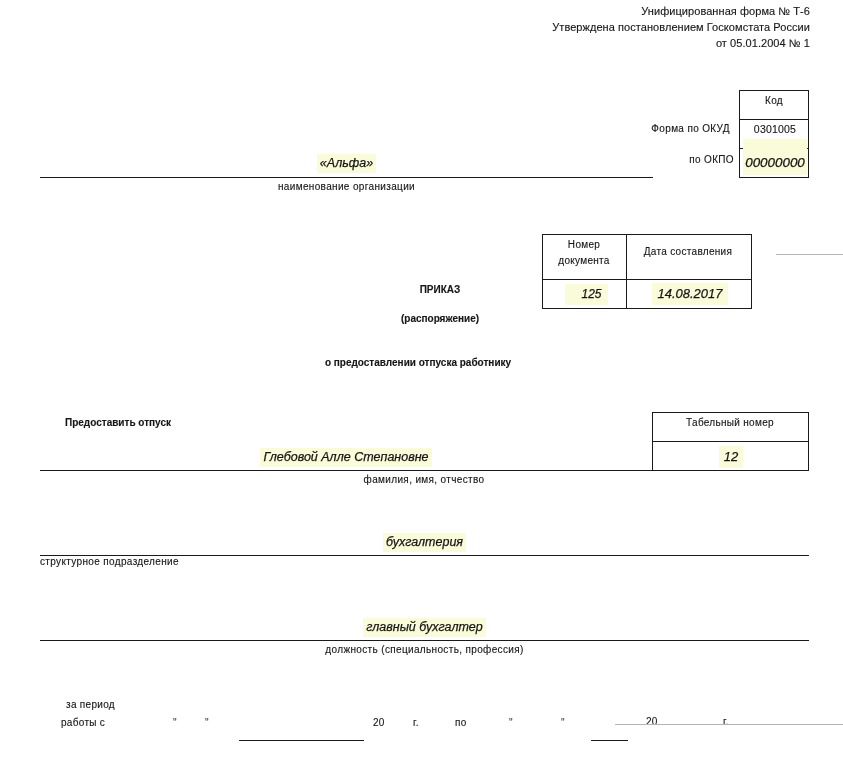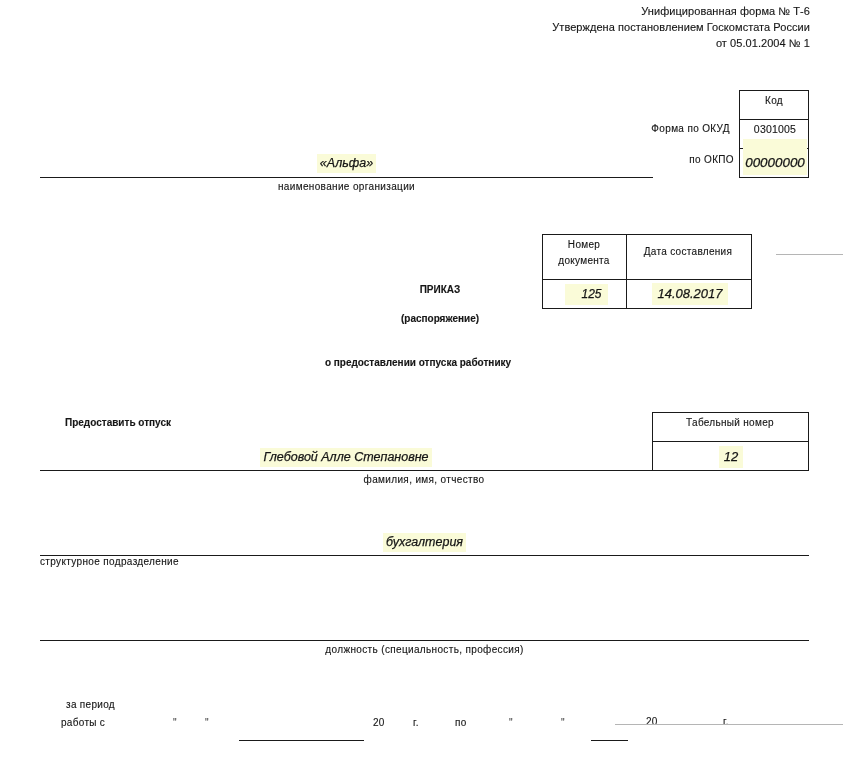--- a/index.html
+++ b/index.html
@@ -99,20 +99,21 @@
   <div class="abs cellpos" style="left:653px;top:450px;width:156px;text-align:center;line-height:12px;"><span class="hl" style="font-size:13px;padding:3px 5px 4px 5px;">12</span></div>
 
   <div class="abs emp" style="left:40px;top:450px;width:612px;text-align:center;"><span class="hl">Глебовой Алле Степановне</span></div>
   <div class="rule" style="left:40px;top:470px;width:768px;"></div>
   <div class="abs lbl" style="left:40px;top:474px;width:768px;text-align:center;">фамилия, имя, отчество</div>
 
   <div class="abs emp" style="left:40px;top:535px;width:769px;text-align:center;"><span class="hl">бухгалтерия</span></div>
   <div class="rule" style="left:40px;top:555px;width:769px;"></div>
   <div class="abs lbl" style="left:40px;top:556px;width:769px;text-align:left;">структурное подразделение</div>
 
+  <div class="abs emp" style="left:40px;top:620px;width:769px;text-align:center;"><span class="hl">главный бухгалтер</span></div>
   <div class="rule" style="left:40px;top:640px;width:769px;"></div>
   <div class="abs lbl" style="left:40px;top:644px;width:769px;text-align:center;">должность (специальность, профессия)</div>
 
   <div class="abs ttl2" style="left:46px;top:700px;margin-left:20px;">за период</div>
   <div class="abs ttl2" style="left:46px;top:718px;margin-left:15px;">работы с</div>
   <div class="abs qm" style="left:173px;top:718px;">"</div>
   <div class="abs qm" style="left:205px;top:718px;">"</div>
   <div class="abs ttl2" style="left:373px;top:718px;">20</div>
   <div class="abs ttl2" style="left:413px;top:718px;">г.</div>
   <div class="abs ttl2" style="left:427px;top:718px;padding-left:28px;">по</div>

